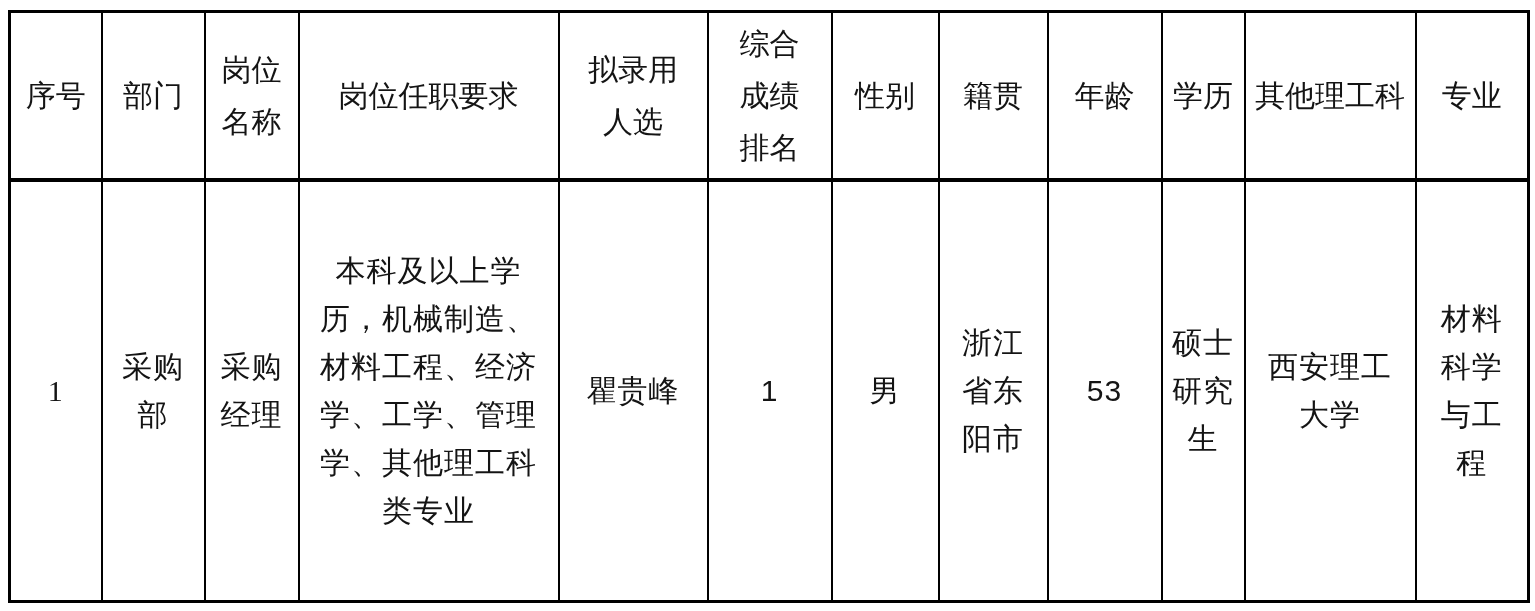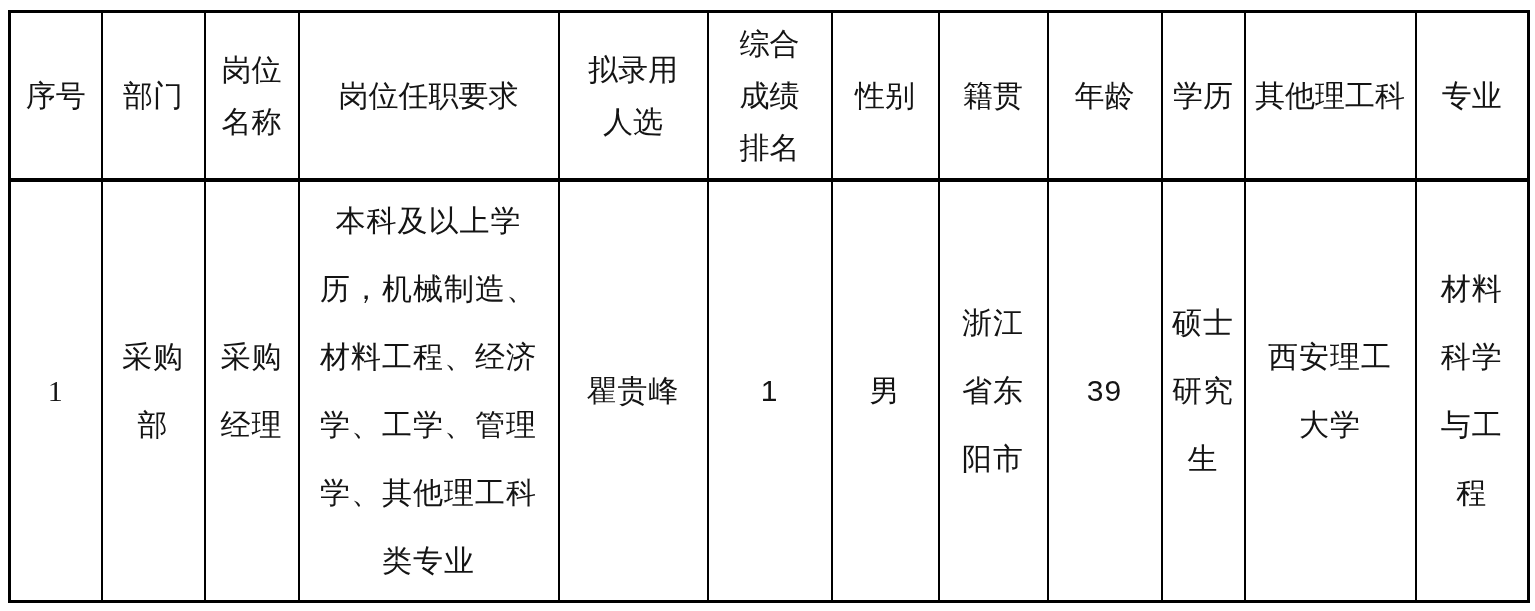--- a/index.html
+++ b/index.html
@@ -37,21 +37,21 @@
     padding: 0;
     overflow: hidden;
   }
   .doc-table thead th {
     height: 165px;
     line-height: 52px;
     border-bottom: 4px solid #000000;
   }
   .doc-table tbody td {
     height: 418px;
-    line-height: 68px;
+    line-height: 48px;
     letter-spacing: 1px;
   }
   
   .num-sans {
     font-family: "Liberation Sans", sans-serif;
     font-weight: 600;
     font-size: 31px;
     letter-spacing: 0;
   }
   
@@ -126,21 +126,21 @@
 材料工程、经济
 学、工学、管理
 学、其他理工科
 类专业</td>
         <td>瞿贵峰</td>
         <td class="num-sans">1</td>
         <td>男</td>
         <td>浙江
 省东
 阳市</td>
-        <td class="num-sans">39</td>
+        <td class="num-sans">53</td>
         <td>硕士
 研究
 生</td>
         <td>西安理工
 大学</td>
         <td>材料
 科学
 与工
 程</td>
       </tr>

